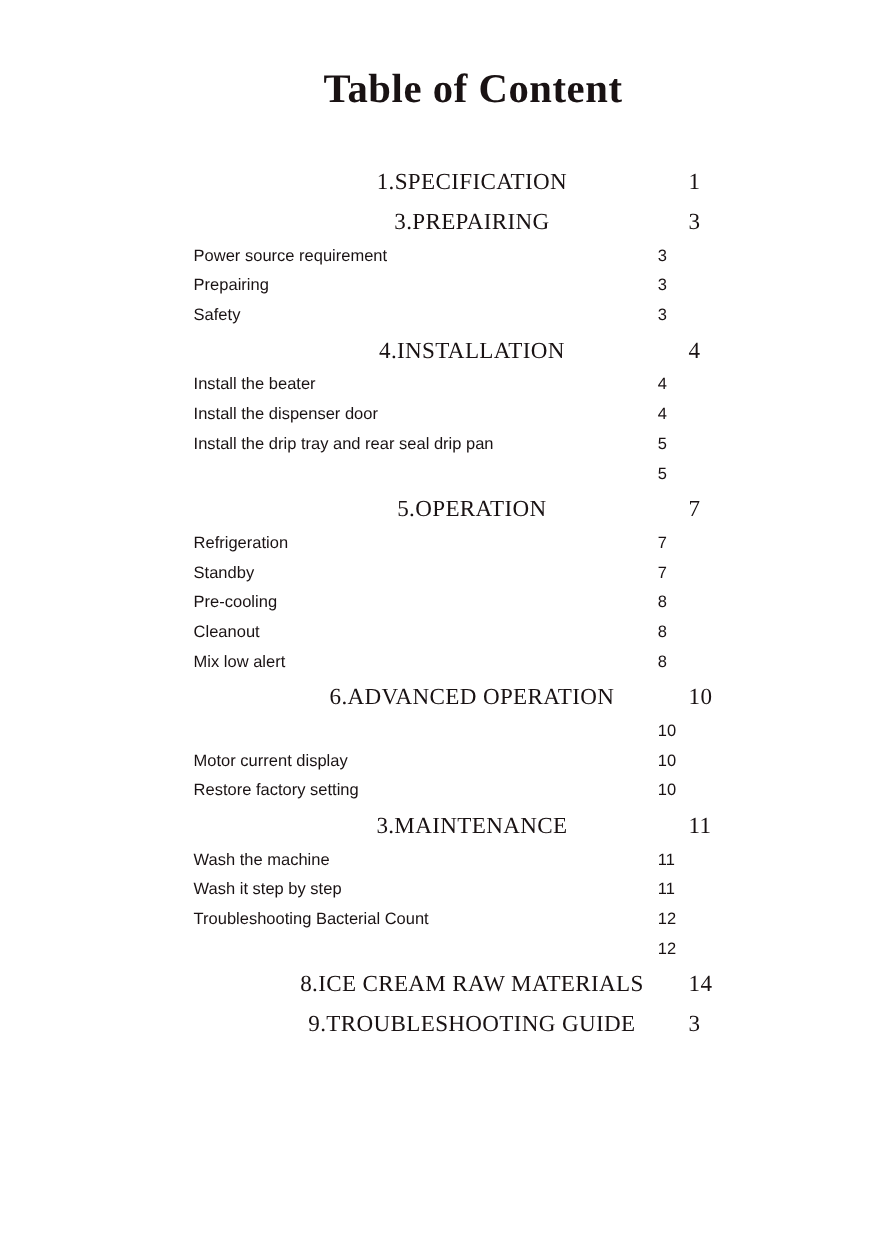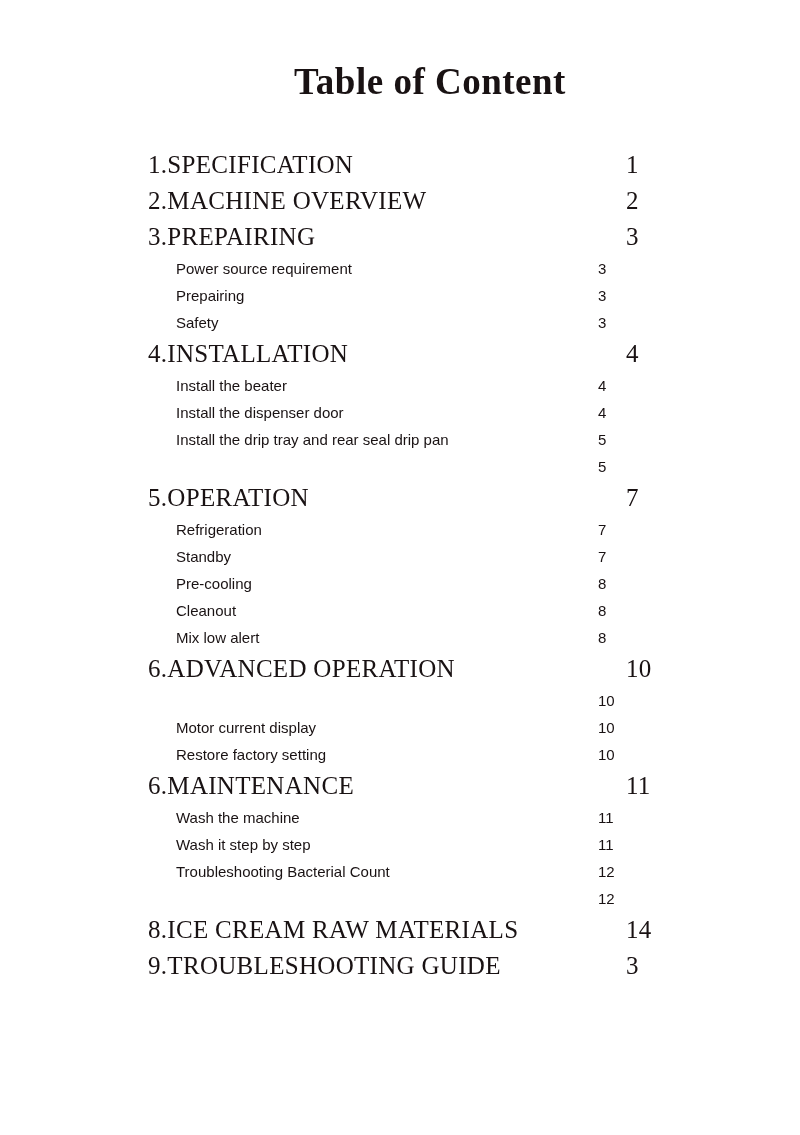--- a/index.html
+++ b/index.html
@@ -39,22 +39,23 @@
     width: 562px;
   }
   .toc-row {
     position: relative;
     width: 100%;
   }
   .toc-row.section {
     height: 36px;
     line-height: 36px;
     font-family: "Liberation Serif", serif;
-    font-size: 25px;
+    font-size: 21px;
     letter-spacing: 0.3px;
+    text-align: center;
   }
   .toc-row.sub {
     height: 27px;
     line-height: 27px;
     font-family: Liberation Sans, sans-serif;
     font-size: 15px;
     padding-left: 28px;
     box-sizing: border-box;
   }
   .toc-label {
@@ -74,24 +75,20 @@
 </head>
 <body>
 
 <div class="page">
   <div class="doc-title">Table of Content</div>
 
   <div class="toc-list">
       <div class="toc-row section">
     <span class="toc-label">1.SPECIFICATION</span>
     <span class="toc-page">1</span>
-  </div>
-      <div class="toc-row section">
-    <span class="toc-label">2.MACHINE OVERVIEW</span>
-    <span class="toc-page">2</span>
   </div>
       <div class="toc-row section">
     <span class="toc-label">3.PREPAIRING</span>
     <span class="toc-page">3</span>
   </div>
       <div class="toc-row sub">
     <span class="toc-label">Power source requirement</span>
     <span class="toc-page">3</span>
   </div>
       <div class="toc-row sub">
@@ -154,21 +151,21 @@
   </div>
       <div class="toc-row sub">
     <span class="toc-label">Motor current display</span>
     <span class="toc-page">10</span>
   </div>
       <div class="toc-row sub">
     <span class="toc-label">Restore factory setting</span>
     <span class="toc-page">10</span>
   </div>
       <div class="toc-row section">
-    <span class="toc-label">6.MAINTENANCE</span>
+    <span class="toc-label">3.MAINTENANCE</span>
     <span class="toc-page">11</span>
   </div>
       <div class="toc-row sub">
     <span class="toc-label">Wash the machine</span>
     <span class="toc-page">11</span>
   </div>
       <div class="toc-row sub">
     <span class="toc-label">Wash it step by step</span>
     <span class="toc-page">11</span>
   </div>

